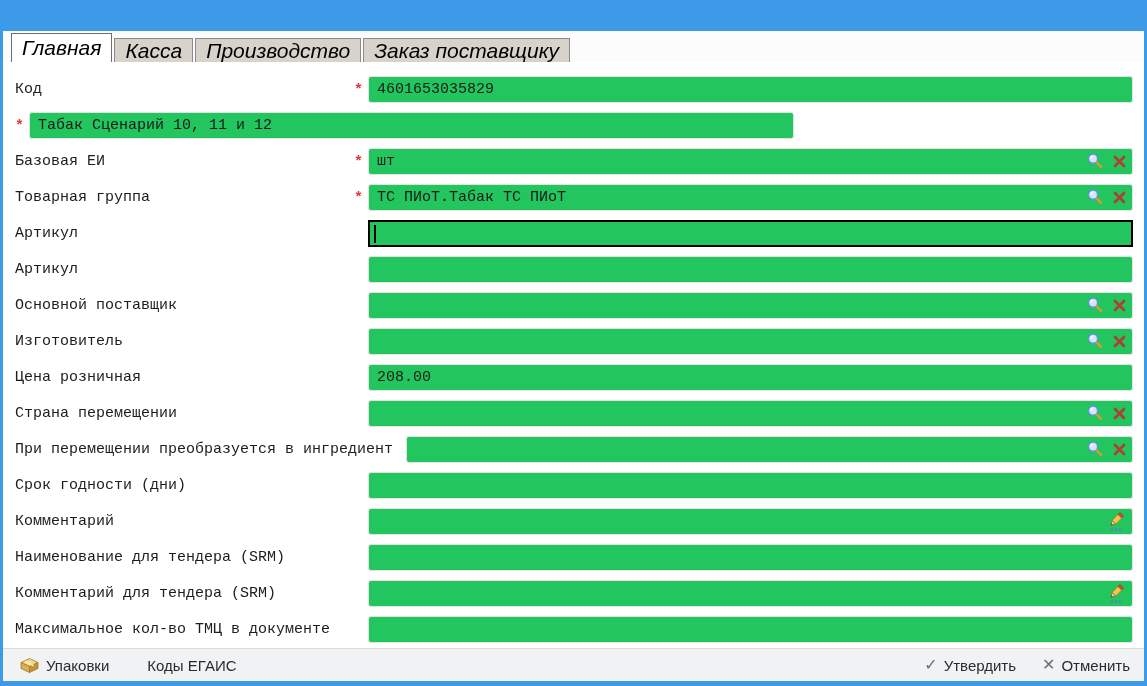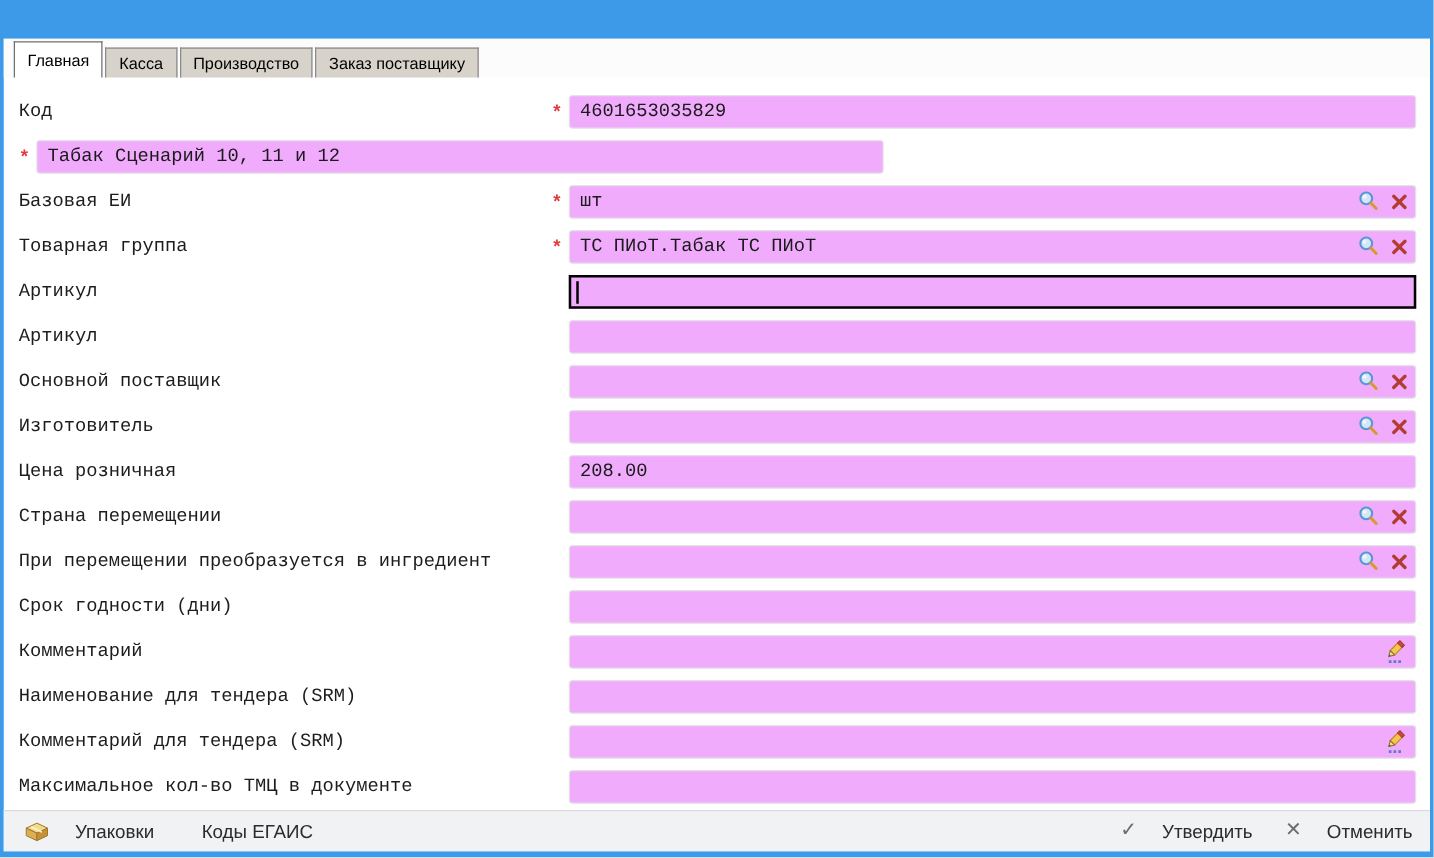--- a/index.html
+++ b/index.html
@@ -25,56 +25,56 @@
   }
 
   
   .tabstrip {
     height:31px; background:#fcfcfc; display:flex; align-items:flex-end;
     padding-left:8px; flex:0 0 auto;
   }
   .tab {
     background:#d7d3cb; border:1px solid #8a8a8a; border-bottom:none;
     height:24px; padding:0 10px; margin-right:2px;
-    display:flex; align-items:center; font-size:13px; color:#000;
-    cursor:default; position:relative;
+    display:flex; align-items:center; font-size:21px; color:#000;
+    cursor:default; position:relative;font-style:italic;
   }
   .tab.active {
     background:#fff; height:29px; border-color:#6f6f6f; z-index:2;
   }
 
   
   .form { flex:1 1 auto; padding-top:9px; overflow:hidden; }
   .row {
     display:flex; align-items:center; height:36px;
     padding:0 11px 0 12px;
     font-family:Liberation Mono, monospace;
   }
   .lbl { flex:1; font-size:15px; color:#1d1d1d; white-space:nowrap; }
   .req { width:14px; font-size:15px; color:#e0393e; font-weight:bold; padding-top:2px; }
   .input {
-    width:678px; height:27px; background:#f0abfc;
+    width:765px; height:27px; background:#22c55e;
     border:1px solid #e2e2e2; border-radius:3px;
     display:flex; align-items:center; padding:0 6px 0 8px;
     position:relative;
   }
   .input.focused { border:2px solid #000; border-radius:0; padding-left:4px; }
   .val { flex:1; font-size:15px; color:#1a1a1a; white-space:nowrap; overflow:hidden; }
   .caret { display:none; width:2px; height:18px; background:#000; position:absolute; left:4px; top:3px; }
   .input.focused .caret { display:block; }
   .icon-group { display:flex; align-items:center; gap:9px; margin-left:6px; }
   .icon-group svg { display:block; cursor:pointer; }
 
   
   .footer {
     flex:0 0 auto; height:33px; background:#f1f2f4; border-top:1px solid #dcdcdc;
     display:flex; align-items:center; padding:0 14px 0 16px; font-size:15px; color:#2b2b2b;
   }
   .footer .left { display:flex; align-items:center; gap:38px; flex:1; }
-  .footer-item { display:flex; align-items:center; gap:20px; cursor:default; }
+  .footer-item { display:flex; align-items:center; gap:6px; cursor:default; }
   .footer .right { display:flex; align-items:center; gap:26px; }
   .footer-glyph { color:#6d6d6d; font-size:16px; line-height:1; }
 </style>
 </head>
 <body>
 
 <div class="window">
   <div class="titlebar">
     <span class="title">Товар {Главная}</span>
     <span class="close-btn">✕</span>

